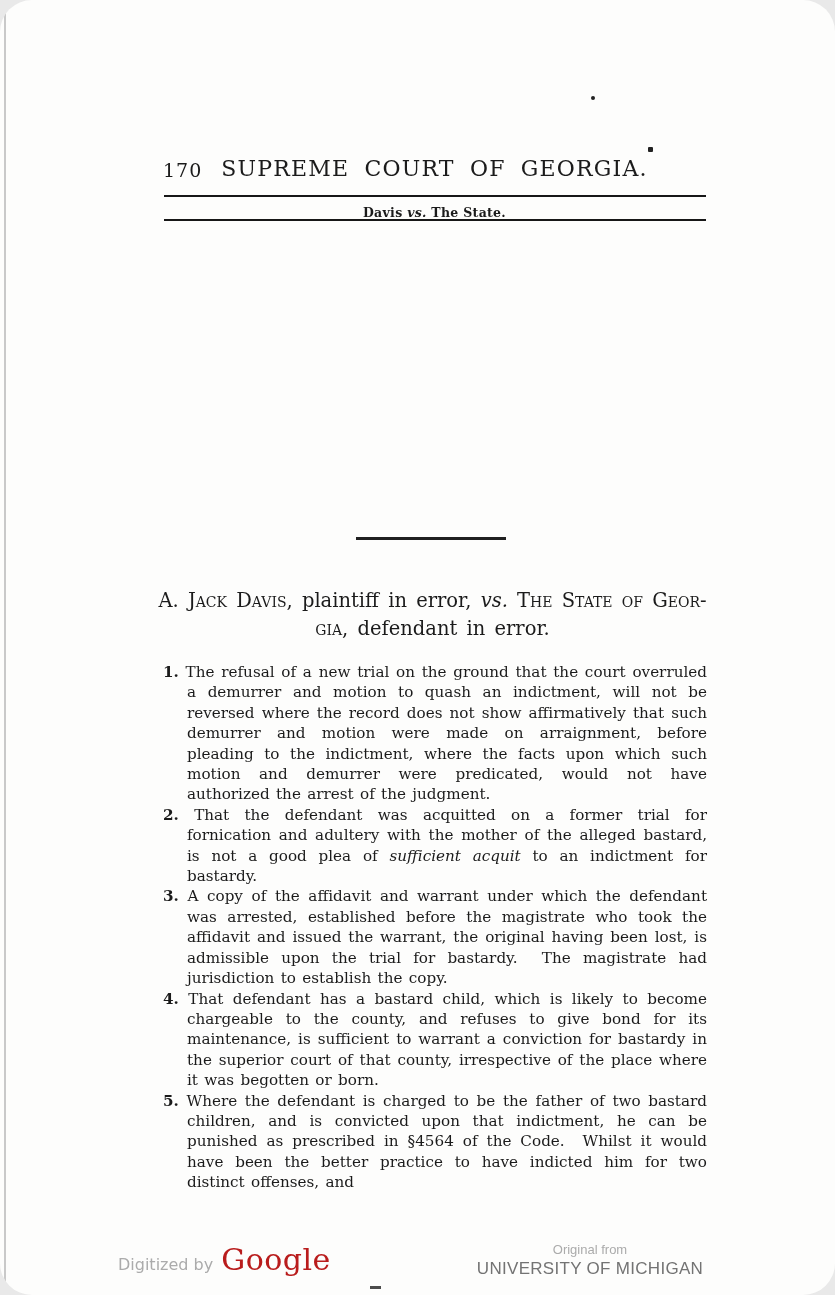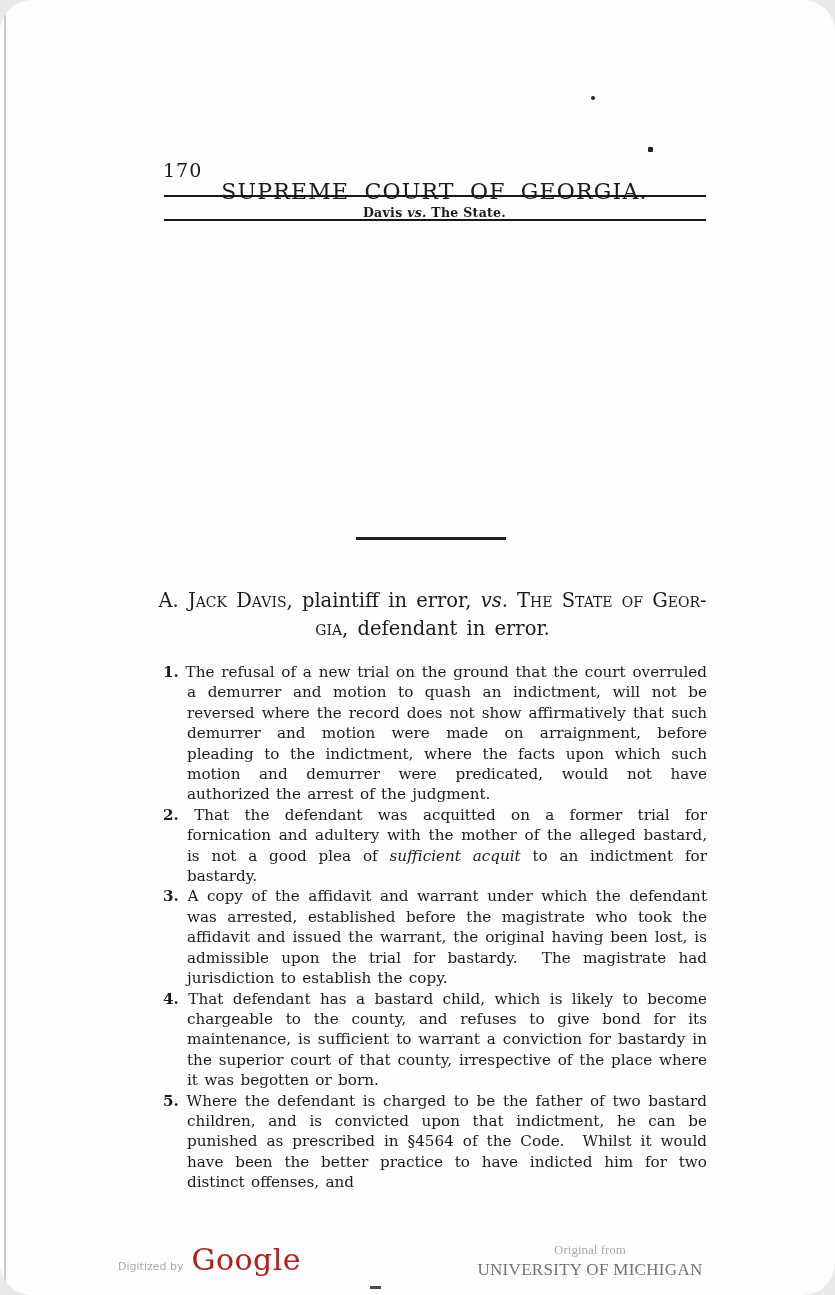--- a/index.html
+++ b/index.html
@@ -36,21 +36,20 @@
   .header-title {
     position: absolute;
     left: 163px;
     top: 156px;
     width: 543px;
     text-align: center;
     font-size: 22px;
     letter-spacing: 1.2px;
     word-spacing: 7px;
     white-space: nowrap;
-    margin-top: 23px;
   }
   .rule {
     position: absolute;
     background: #171717;
   }
   .rule-header-top   { left: 164px; top: 195px; width: 542px; height: 2px; }
   .rule-header-bottom{ left: 164px; top: 219px; width: 542px; height: 2px; }
   .running-head {
     position: absolute;
     left: 163px;
@@ -114,36 +113,36 @@
   .footer-left {
     position: absolute;
     left: 118px;
     top: 1242px;
     display: flex;
     align-items: baseline;
     gap: 8px;
     font-family: "DejaVu Sans", sans-serif;
   }
   .digitized-by {
-    font-size: 11px;
+    font-size: 16px;
     color: #ababab;
   }
   .google-logo {
     font-family: "DejaVu Serif", serif;
     font-size: 30px;
     color: #b91c1c;
     letter-spacing: 0.5px;
   }
   .footer-right {
     position: absolute;
     left: 462px;
     top: 1242px;
     width: 256px;
     text-align: center;
-    font-family: Liberation Serif, serif;
+    font-family: Liberation Sans, sans-serif;
   }
   .original-from {
     font-size: 13px;
     color: #ababab;
     margin-bottom: 2px;
   }
   .institution {
     font-size: 17px;
     color: #737373;
     letter-spacing: 0.3px;

